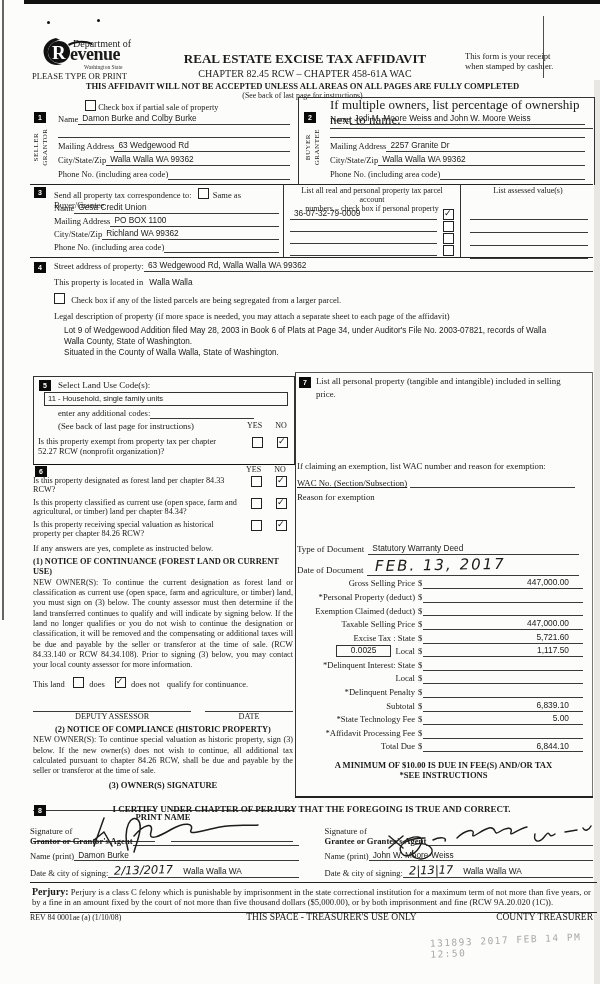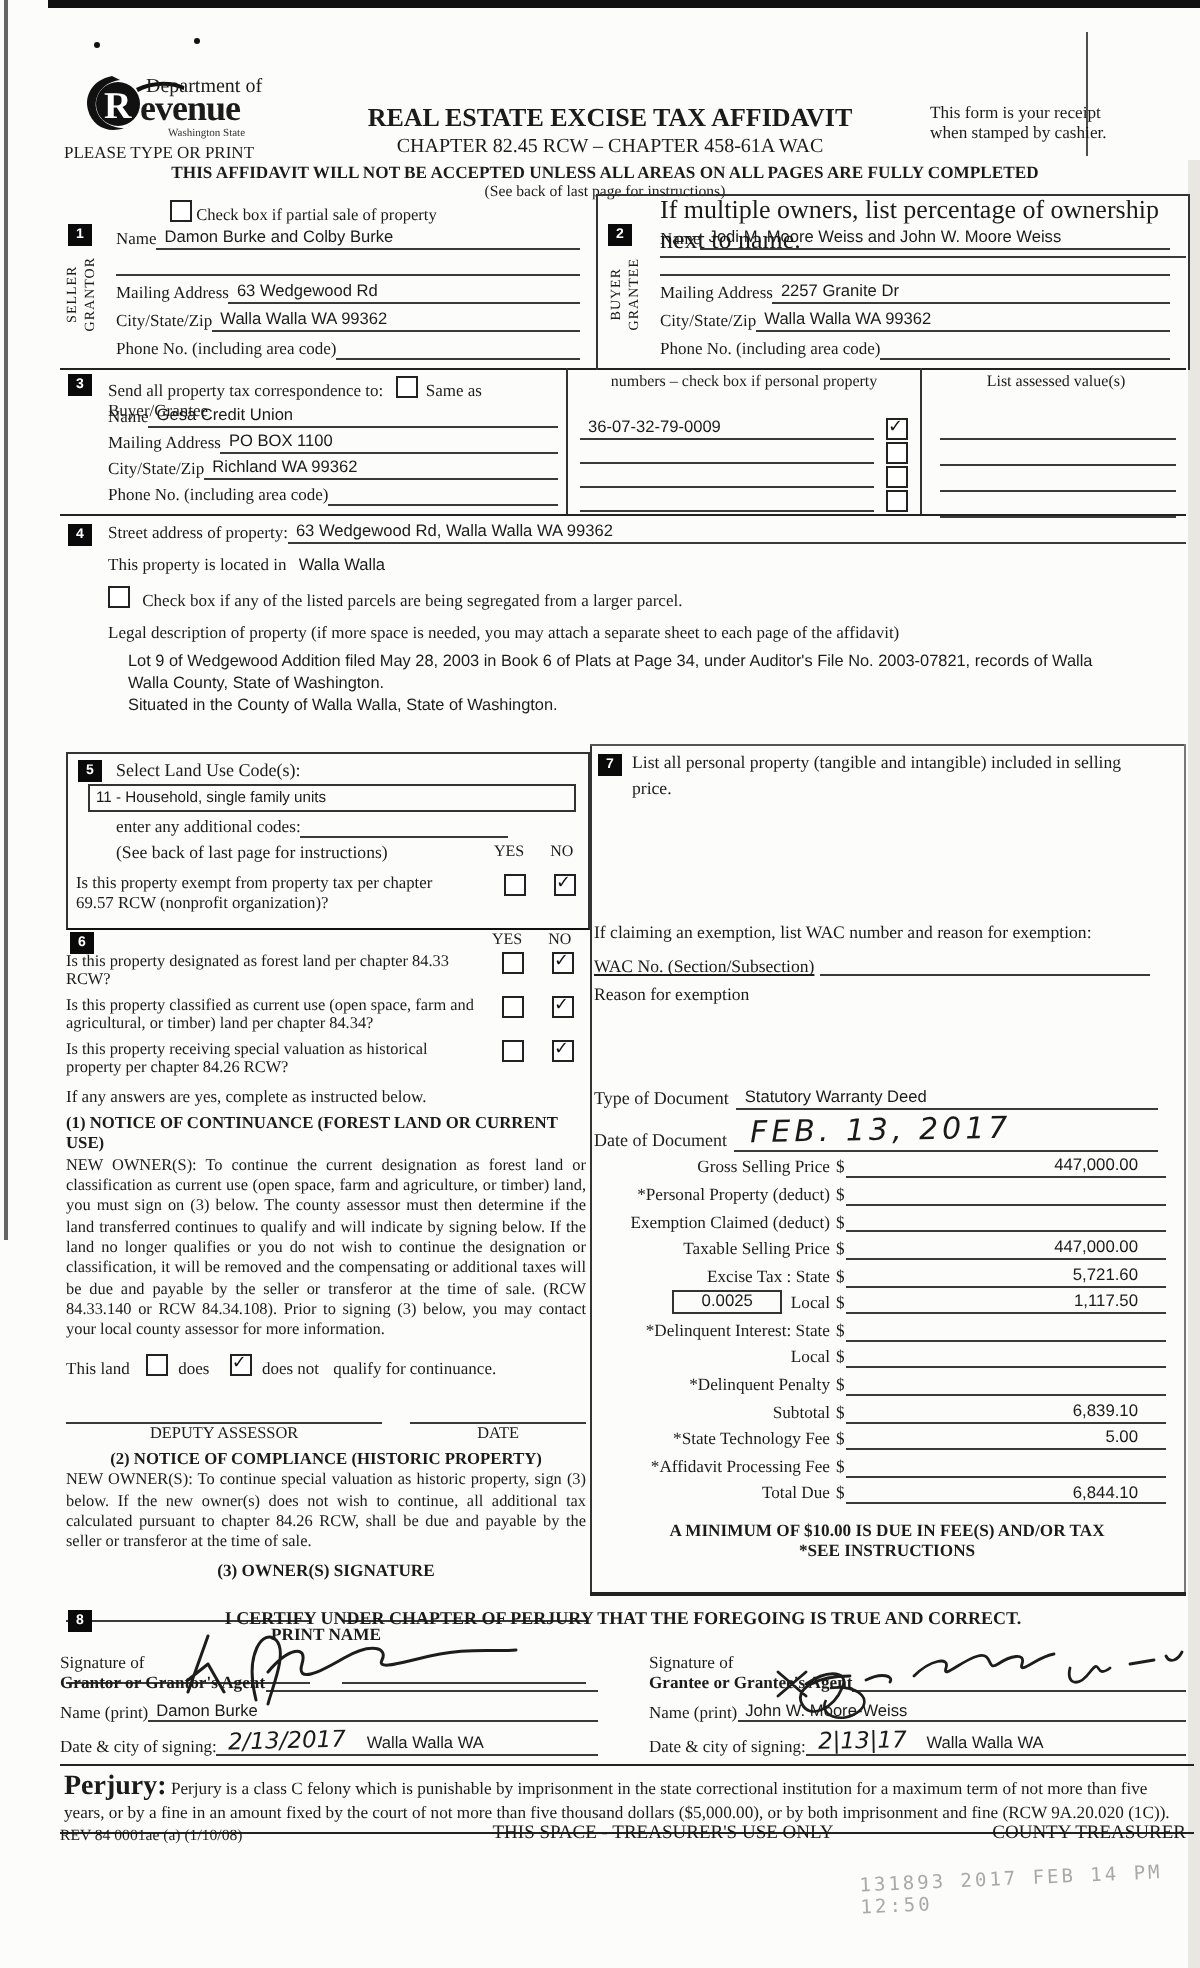--- a/index.html
+++ b/index.html
@@ -167,20 +167,21 @@
         <span>City/State/Zip</span>
         <span class="fline grow"><span class="val">Richland WA 99362</span></span>
       </div>
       <div class="row" style="height:13px;">
         <span>Phone No. (including area code)</span>
         <span class="fline grow"></span>
       </div>
     </div>
 
     <div class="abs ctr" style="left:258px;top:2px;width:168px;font-size:8px;">
+      <div>List all real and personal property tax parcel account</div>
       <div>numbers – check box if personal property</div>
     </div>
     <div class="abs" style="left:260px;top:24px;width:164px;">
       <div class="row" style="height:12px;">
         <span class="fline grow"><span class="val">36-07-32-79-0009</span></span>
         <span class="cb checked" style="margin-left:6px;"></span>
       </div>
       <div class="row" style="height:12px;">
         <span class="fline grow"></span>
         <span class="cb" style="margin-left:6px;"></span>
@@ -242,21 +243,21 @@
       <span class="fline grow"></span>
     </div>
     <div style="margin:2px 0 0 24px;font-size:8.8px;">(See back of last page for instructions)</div>
     <div class="abs yn b" style="left:213px;top:44px;">
       <span>YES</span>
       <span>NO</span>
     </div>
     <div class="qrow" style="margin:6px 0 0 4px;">
       <div class="qtext" style="font-size:8.4px;">
         <div>Is this property exempt from property tax per chapter</div>
-        <div>69.57 RCW (nonprofit organization)?</div>
+        <div>52.27 RCW (nonprofit organization)?</div>
       </div>
       <div class="qboxes">
         <span class="cb"></span>
         <span class="cb checked"></span>
       </div>
     </div>
   </div>
 
   <div class="abs" style="left:33px;top:465px;width:260px;">
     <span class="secnum abs" style="left:2px;top:1px;">6</span>
@@ -463,21 +464,21 @@
         </div>
         <div class="row" style="height:17px;">
           <span>Date &amp; city of signing:</span>
           <span class="fline grow"><span class="hand" style="font-size:11.5px;padding:0 6px;display:inline-block;transform:rotate(-1deg);">2|13|17</span><span class="val">Walla Walla WA</span></span>
         </div>
       </div>
     </div>
   </div>
 
   <div class="abs" style="left:30px;top:882px;width:563px;border-top:1.4px solid #222;border-bottom:1.4px solid #222;padding:3px 2px 4px 2px;">
-    <span class="b" style="font-size:14px;">Perjury:</span>
+    <span class="b" style="font-size:10px;">Perjury:</span>
     <span style="font-size:8.6px;">Perjury is a class C felony which is punishable by imprisonment in the state correctional institution for a maximum term of not more than five years, or by a fine in an amount fixed by the court of not more than five thousand dollars ($5,000.00), or by both imprisonment and fine (RCW 9A.20.020 (1C)).</span>
   </div>
 
   <div class="abs" style="left:30px;top:912px;width:563px;display:flex;align-items:flex-end;">
     <span style="font-size:7.8px;width:170px;">REV 84 0001ae (a) (1/10/08)</span>
     <span class="ctr" style="flex:1;font-size:9.5px;">THIS SPACE - TREASURER'S USE ONLY</span>
     <span style="font-size:9.5px;width:130px;text-align:right;">COUNTY TREASURER</span>
   </div>
 
   <div class="abs stamp" style="left:430px;top:935px;">131893 2017 FEB 14 PM 12:50</div>

